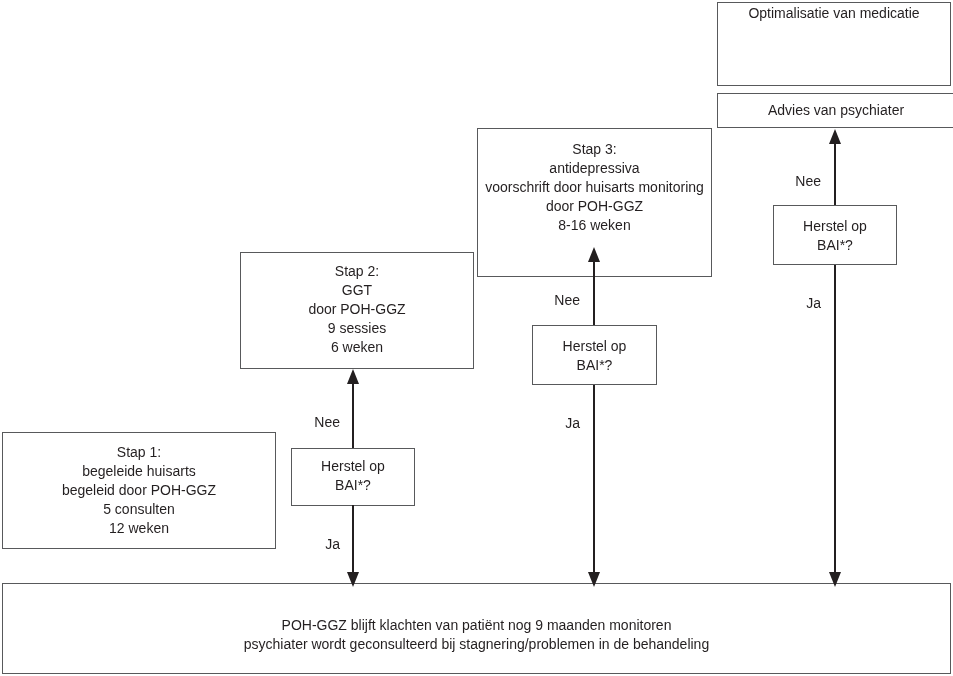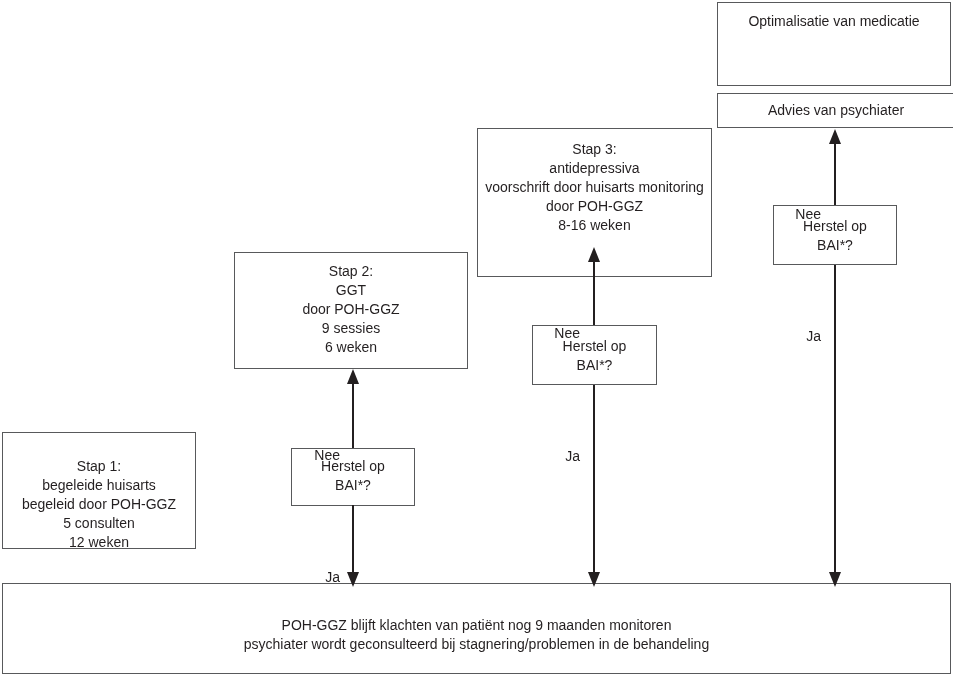--- a/index.html
+++ b/index.html
@@ -45,53 +45,52 @@
     width:0;height:0;
     border-left:6px solid transparent;
     border-right:6px solid transparent;
     border-top:15px solid var(--line);
   }
   .clabel{
     position:absolute;
     width:50px;
     text-align:right;
     line-height:17px;
-    margin-top:33px;
   }
 </style>
 </head>
 <body>
 
 <div class="canvas">
 
-  <div class="box" style="left:717px;top:2px;width:234px;height:84px;padding-top:9px;">
+  <div class="box" style="left:717px;top:2px;width:234px;height:84px;padding-top:1px;">
     <div>Optimalisatie van medicatie</div>
   </div>
 
   <div class="box center-v" style="left:717px;top:93px;width:238px;height:35px;">
     <span>Advies van psychiater</span>
   </div>
 
   <div class="box" style="left:477px;top:128px;width:235px;height:149px;padding-top:11px;">
     <div>Stap 3:</div>
     <div>antidepressiva</div>
     <div>voorschrift door huisarts monitoring</div>
     <div>door POH-GGZ</div>
     <div>8-16 weken</div>
   </div>
 
-  <div class="box" style="left:234px;top:252px;width:234px;height:117px;padding-top:9px;">
+  <div class="box" style="left:240px;top:252px;width:234px;height:117px;padding-top:9px;">
     <div>Stap 2:</div>
     <div>GGT</div>
     <div>door POH-GGZ</div>
     <div>9 sessies</div>
     <div>6 weken</div>
   </div>
 
-  <div class="box" style="left:2px;top:432px;width:194px;height:117px;padding-top:24px;">
+  <div class="box" style="left:2px;top:432px;width:274px;height:117px;padding-top:10px;">
     <div>Stap 1:</div>
     <div>begeleide huisarts</div>
     <div>begeleid door POH-GGZ</div>
     <div>5 consulten</div>
     <div>12 weken</div>
   </div>
 
   <div class="box" style="left:291px;top:448px;width:124px;height:58px;padding-top:8px;">
     <div>Herstel op</div>
     <div>BAI*?</div>

